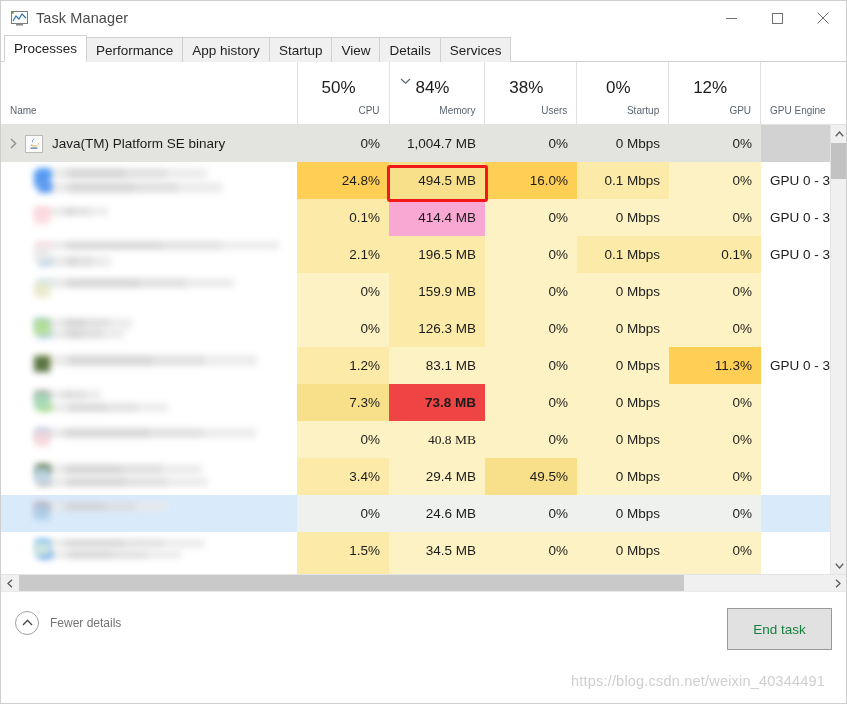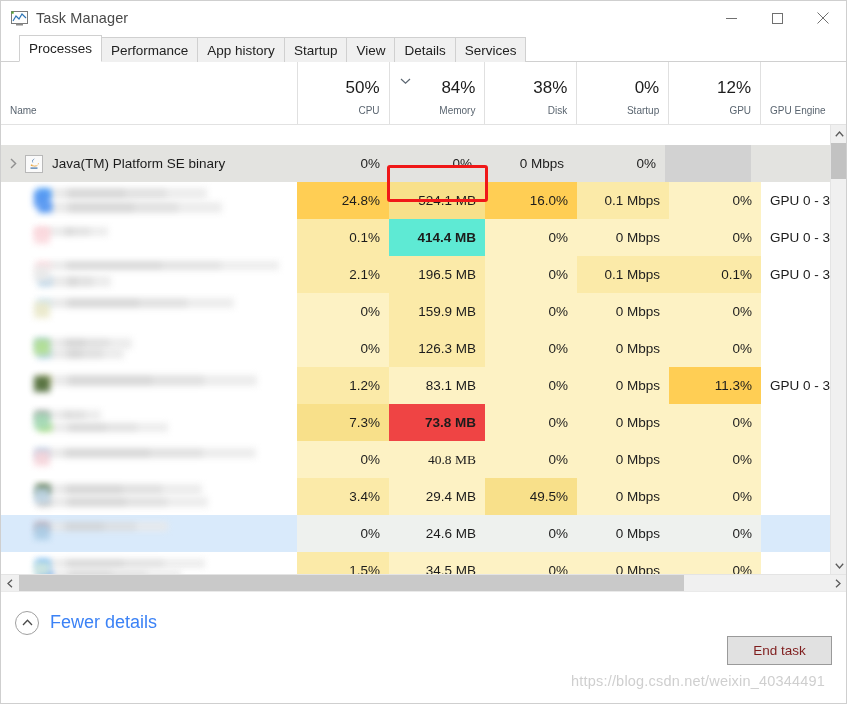--- a/index.html
+++ b/index.html
@@ -55,21 +55,21 @@
   .menuitem {
     font-size: 13.5px; color: #3a3a3a;
     padding: 2px 9px;
   }
 
   
   .tabstrip {
     position: relative;
     height: 27px;
     display: flex; align-items: flex-end;
-    padding-left: 18px;
+    padding-left: 3px;
     background: #ffffff;
   }
   .tabstrip::after {
     content: ""; position: absolute;
     left: 0; right: 0; bottom: 0;
     height: 1px; background: #d0d0d0;
   }
   .tab {
     position: relative;
     height: 25px;
@@ -100,21 +100,21 @@
   .ch {
     position: relative;
     display: flex; flex-direction: column;
     justify-content: flex-end;
     padding-bottom: 5px;
     border-left: 1px solid #e0e0e0;
   }
   .ch:first-child { border-left: none; }
   .ch .pct {
     font-size: 17px; color: #1c1c1c;
-    text-align: right; padding-right: 9px;
+    text-align: center; padding-right: 9px;
     line-height: 20px;
     height: 24px;
   }
   .ch .lbl {
     font-size: 10px; color: #5a6570;
     text-align: right; padding-right: 9px;
     line-height: 17px;
   }
   .ch.name-col .lbl { text-align: left; padding-left: 9px; padding-right: 0; }
   .ch.gpueng-col .lbl { text-align: left; padding-left: 9px; padding-right: 0; }
@@ -130,21 +130,20 @@
     position: relative;
     height: 449px;
     display: flex;
     overflow: hidden;
   }
   .rows {
     position: relative;
     width: 829px;
     height: 449px;
     background: #ffffff;
-    margin-top: 20px;
   }
   .row {
     display: flex;
     height: 37px;
     align-items: stretch;
     position: relative;
   }
   .cell {
     display: flex; align-items: center;
     justify-content: flex-end;
@@ -245,31 +244,30 @@
     margin-left: 14px;
   }
   .fewer-circle {
     width: 24px; height: 24px;
     border: 1px solid #a0a0a0;
     border-radius: 50%;
     display: flex; align-items: center; justify-content: center;
     color: #444;
     margin-right: 11px;
   }
-  .fewer-label { font-size: 18px; color: #3b82f6; }
+  .fewer-label { font-size: 12px; color: #737373; }
   .endtask {
     position: absolute;
     right: 14px; top: 16px;
-    width: 105px; height: 29px;
+    width: 105px; height: 42px;
     background: #e1e1e1;
     border: 1px solid #9a9a9a;
-    font-size: 13.5px; color: #7f1d1d;
+    font-size: 13.5px; color: #15803d;
     display: flex; align-items: center; justify-content: center;
     font-family: "Liberation Sans", sans-serif;
-    margin-top: 28px;
   }
 
   
   .redbox {
     position: absolute;
     border: 3px solid #f01818;
     border-radius: 3px;
     pointer-events: none;
     z-index: 40;
   }
@@ -346,21 +344,21 @@
       <div class="sortchev">
         <svg width="11" height="8" viewBox="0 0 11 8">
             <polyline points="1,2 5.5,6.2 10,2" fill="none" stroke="#5a6570" stroke-width="1.2"></polyline>
           </svg>
       </div>
       <div class="pct">84%</div>
       <div class="lbl">Memory</div>
     </div>
     <div class="ch" style="width:92px">
       <div class="pct">38%</div>
-      <div class="lbl">Disk</div>
+      <div class="lbl">Users</div>
     </div>
     <div class="ch" style="width:92px">
       <div class="pct">0%</div>
       <div class="lbl">Startup</div>
     </div>
     <div class="ch" style="width:92px">
       <div class="pct">12%</div>
       <div class="lbl">GPU</div>
     </div>
     <div class="ch gpueng-col" style="width:86px">
@@ -381,49 +379,50 @@
             <div class="procicon"><svg width="18" height="18" viewBox="0 0 18 18">
                 <rect x="0.5" y="0.5" width="17" height="17" fill="#fafafa" stroke="#b8b8b8"></rect>
                 <path d="M5.5 12.5h7v1.2h-7z" fill="#3d6fa5"></path>
                 <path d="M6.2 9.5c-1.2.7-.4 1.6 1.3 1.8 2 .3 4.3-.1 4.3-.1l1-.9s-2.4.5-4.3.3c-1.6-.2-1.4-.7-.9-1.1z" fill="#e8a33d"></path>
                 <path d="M9.2 3c.8 1.3-1.6 2.2-1.6 3.5 0 .9 1.3 1.6 1.3 1.6S7 7.4 7 6.2C7 4.8 9.6 4.2 9.2 3z" fill="#3d6fa5"></path>
                 <path d="M12.6 8.2c1.2.6-.3 1.6-.3 1.6s1.9-.4 1.5-1.3c-.3-.6-1.2-.3-1.2-.3z" fill="#e8a33d"></path>
               </svg></div>
             <span class="procname">Java(TM) Platform SE binary</span>
           </div>
           <div class="cell" style="width: 92px; flex: 0 0 92px; background: rgb(227, 227, 224);">0%</div>
+          <div class="cell" style="width: 96px; flex: 0 0 96px; background: rgb(227, 227, 224);">1,004.7 MB</div>
           <div class="cell" style="width: 92px; flex: 0 0 92px; background: rgb(227, 227, 224);">0%</div>
           <div class="cell" style="width: 92px; flex: 0 0 92px; background: rgb(227, 227, 224);">0 Mbps</div>
           <div class="cell" style="width: 92px; flex: 0 0 92px; background: rgb(227, 227, 224);">0%</div>
           <div class="cell gpueng" style="width: 86px; flex: 0 0 86px; background: rgb(210, 210, 210);"></div>
         </div>
         <div class="row">
           <div class="cell namecell" style="width: 296px; flex: 0 0 296px;">
             <div class="blurname">
               <div class="blurblock" style="left: 36px; top: 6px; width: 170px; height: 11px; background: linear-gradient(90deg, rgb(90, 169, 248) 0px, rgb(90, 169, 248) 14px, rgb(230, 230, 230) 14px, rgb(230, 230, 230) 30px, rgb(210, 210, 210) 30px, rgb(210, 210, 210) 52%, rgb(220, 220, 220) 52%, rgb(220, 220, 220) 76%, rgb(233, 233, 233) 76%, rgb(233, 233, 233) 100%);"></div>
               <div class="blurblock" style="left: 37px; top: 20px; width: 184px; height: 11px; background: linear-gradient(90deg, rgb(74, 144, 240) 0px, rgb(74, 144, 240) 14px, rgb(230, 230, 230) 14px, rgb(230, 230, 230) 30px, rgb(210, 210, 210) 30px, rgb(210, 210, 210) 52%, rgb(220, 220, 220) 52%, rgb(220, 220, 220) 76%, rgb(233, 233, 233) 76%, rgb(233, 233, 233) 100%);"></div>
               <div class="blurblock" style="left: 33px; top: 9px; width: 16px; height: 16px; background: rgb(74, 144, 240);"></div>
             </div>
           </div>
           <div class="cell" style="width: 92px; flex: 0 0 92px; background: rgb(255, 206, 84);">24.8%</div>
-          <div class="cell" style="width: 96px; flex: 0 0 96px; background: rgb(248, 224, 138);">524.1 MB</div>
+          <div class="cell" style="width: 96px; flex: 0 0 96px; background: rgb(248, 224, 138);">494.5 MB</div>
           <div class="cell" style="width: 92px; flex: 0 0 92px; background: rgb(255, 206, 84);">16.0%</div>
           <div class="cell" style="width: 92px; flex: 0 0 92px; background: rgb(251, 234, 168);">0.1 Mbps</div>
           <div class="cell" style="width: 92px; flex: 0 0 92px; background: rgb(253, 242, 196);">0%</div>
           <div class="cell gpueng" style="width: 86px; flex: 0 0 86px;">GPU 0 - 3D</div>
         </div>
         <div class="row">
           <div class="cell namecell" style="width: 296px; flex: 0 0 296px;">
             <div class="blurname">
               <div class="blurblock" style="left: 34px; top: 8px; width: 73px; height: 9px; background: linear-gradient(90deg, rgb(247, 210, 216) 0px, rgb(247, 210, 216) 14px, rgb(230, 230, 230) 14px, rgb(230, 230, 230) 30px, rgb(210, 210, 210) 30px, rgb(210, 210, 210) 52%, rgb(220, 220, 220) 52%, rgb(220, 220, 220) 76%, rgb(233, 233, 233) 76%, rgb(233, 233, 233) 100%);"></div>
               <div class="blurblock" style="left: 33px; top: 9px; width: 16px; height: 16px; background: rgb(251, 216, 221);"></div>
             </div>
           </div>
           <div class="cell" style="width: 92px; flex: 0 0 92px; background: rgb(251, 234, 168);">0.1%</div>
-          <div class="cell" style="width: 96px; flex: 0 0 96px; background: #5eead4; font-weight: bold;">414.4 MB</div>
+          <div class="cell" style="width: 96px; flex: 0 0 96px; background: #f9a8d4;">414.4 MB</div>
           <div class="cell" style="width: 92px; flex: 0 0 92px; background: rgb(253, 242, 196);">0%</div>
           <div class="cell" style="width: 92px; flex: 0 0 92px; background: rgb(253, 242, 196);">0 Mbps</div>
           <div class="cell" style="width: 92px; flex: 0 0 92px; background: rgb(253, 242, 196);">0%</div>
           <div class="cell gpueng" style="width: 86px; flex: 0 0 86px;">GPU 0 - 3D</div>
         </div>
         <div class="row">
           <div class="cell namecell" style="width: 296px; flex: 0 0 296px;">
             <div class="blurname">
               <div class="blurblock" style="left: 35px; top: 5px; width: 243px; height: 9px; background: linear-gradient(90deg, rgb(251, 216, 221) 0px, rgb(251, 216, 221) 14px, rgb(230, 230, 230) 14px, rgb(230, 230, 230) 30px, rgb(210, 210, 210) 30px, rgb(210, 210, 210) 52%, rgb(220, 220, 220) 52%, rgb(220, 220, 220) 76%, rgb(233, 233, 233) 76%, rgb(233, 233, 233) 100%);"></div>
               <div class="blurblock" style="left: 37px; top: 20px; width: 73px; height: 11px; background: linear-gradient(90deg, rgb(188, 212, 230) 0px, rgb(188, 212, 230) 14px, rgb(230, 230, 230) 14px, rgb(230, 230, 230) 30px, rgb(210, 210, 210) 30px, rgb(210, 210, 210) 52%, rgb(220, 220, 220) 52%, rgb(220, 220, 220) 76%, rgb(233, 233, 233) 76%, rgb(233, 233, 233) 100%);"></div>

